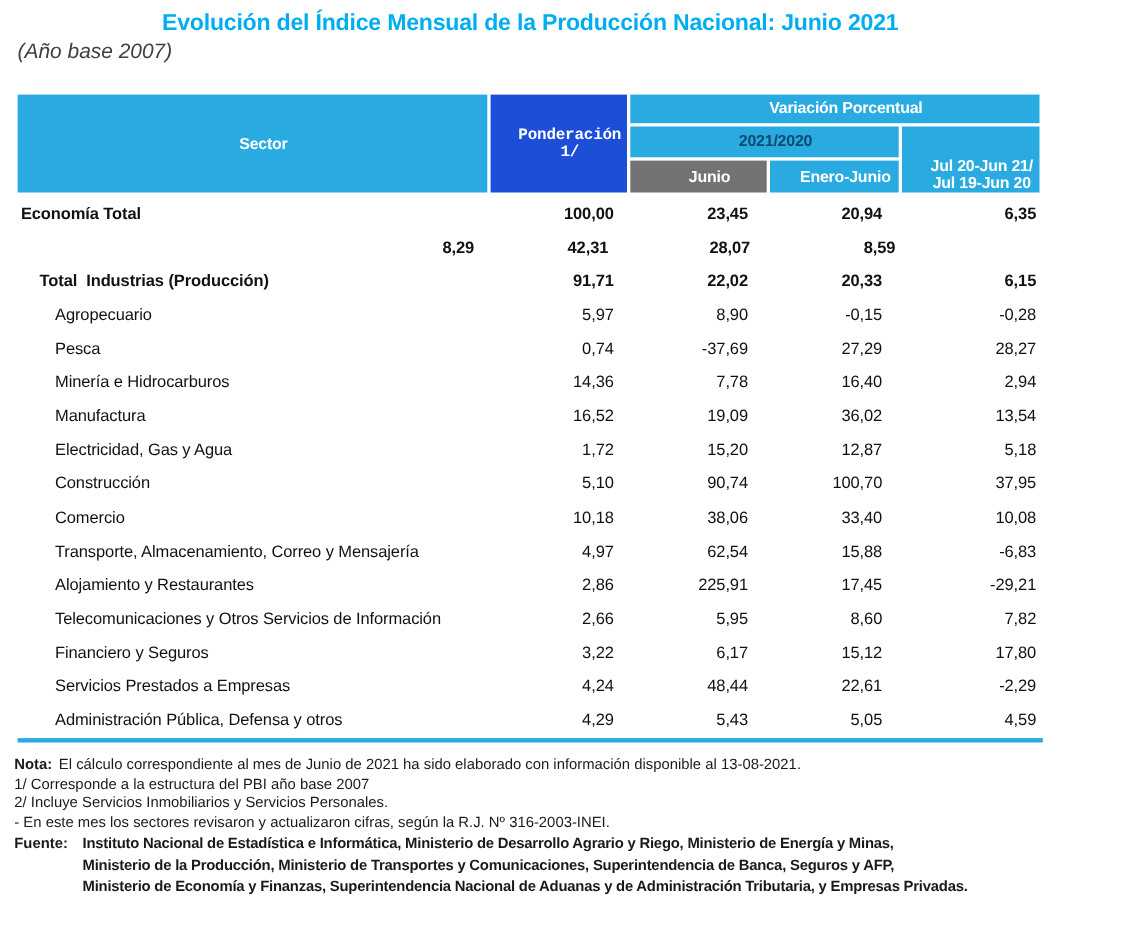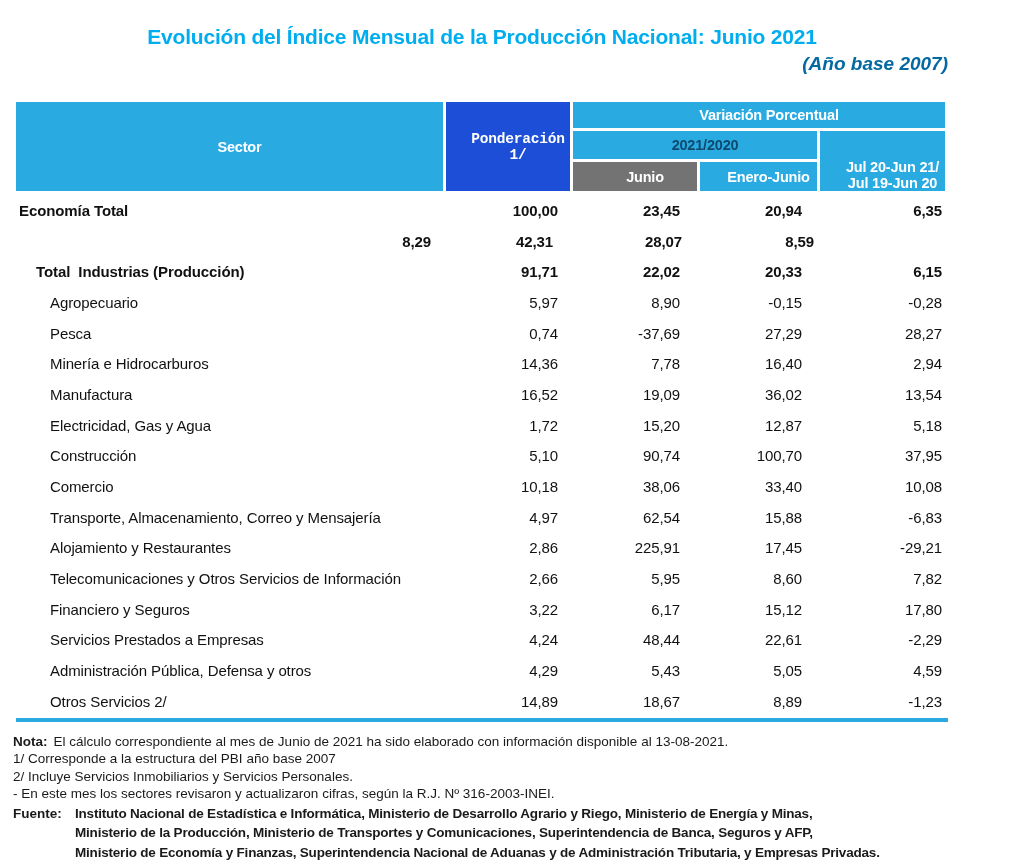--- a/index.html
+++ b/index.html
@@ -13,40 +13,39 @@
     overflow: hidden;
   }
   .page {
     position: relative;
     width: 1023px;
     height: 863px;
   }
   .content {
     position: absolute;
     left: 16px;
-    top: 16px;
+    top: 0;
     width: 932px;
   }
   
   .title {
     margin-top: 8px;
     text-align: center;
     font-size: 21px;
     font-weight: bold;
     letter-spacing: -0.2px;
     line-height: 26px;
   }
   .subtitle {
-    text-align: right;
+    text-align: left;
     font-size: 19px;
     font-style: italic;
-    color: #0369a1;
+    color: #404040;
     line-height: 24px;
     margin-top: 2px;
-    font-weight: bold;
   }
   
   .thead {
     margin-top: 26px;
     display: grid;
     grid-template-columns: 427px 124px 124px 117px 125px;
     grid-template-rows: 26px 28px 29px;
     gap: 3px;
     width: 932px;
   }
@@ -242,27 +241,20 @@
           <div class="cell-num pad-enero">22,61</div>
           <div class="cell-num pad-annual">-2,29</div>
         </div>
         <div class="trow">
           <div class="cell-sector ind2">Administración Pública, Defensa y otros</div>
           <div class="cell-num pad-pond">4,29</div>
           <div class="cell-num pad-junio">5,43</div>
           <div class="cell-num pad-enero">5,05</div>
           <div class="cell-num pad-annual">4,59</div>
         </div>
-        <div class="trow">
-          <div class="cell-sector ind2">Otros Servicios 2/</div>
-          <div class="cell-num pad-pond">14,89</div>
-          <div class="cell-num pad-junio">18,67</div>
-          <div class="cell-num pad-enero">8,89</div>
-          <div class="cell-num pad-annual">-1,23</div>
-        </div>
       </div>
 
     <div class="bottom-rule" style="background: rgb(41, 171, 226);"></div>
 
     <div class="notes">
       <div class="note-line">
         <span class="note-label">Nota:</span><span>El cálculo correspondiente al mes de Junio de 2021 ha sido elaborado con información disponible al 13-08-2021.</span>
       </div>
       <div class="note-line">1/ Corresponde a la estructura del PBI año base 2007</div>
       <div class="note-line">2/ Incluye Servicios Inmobiliarios y Servicios Personales.</div>

